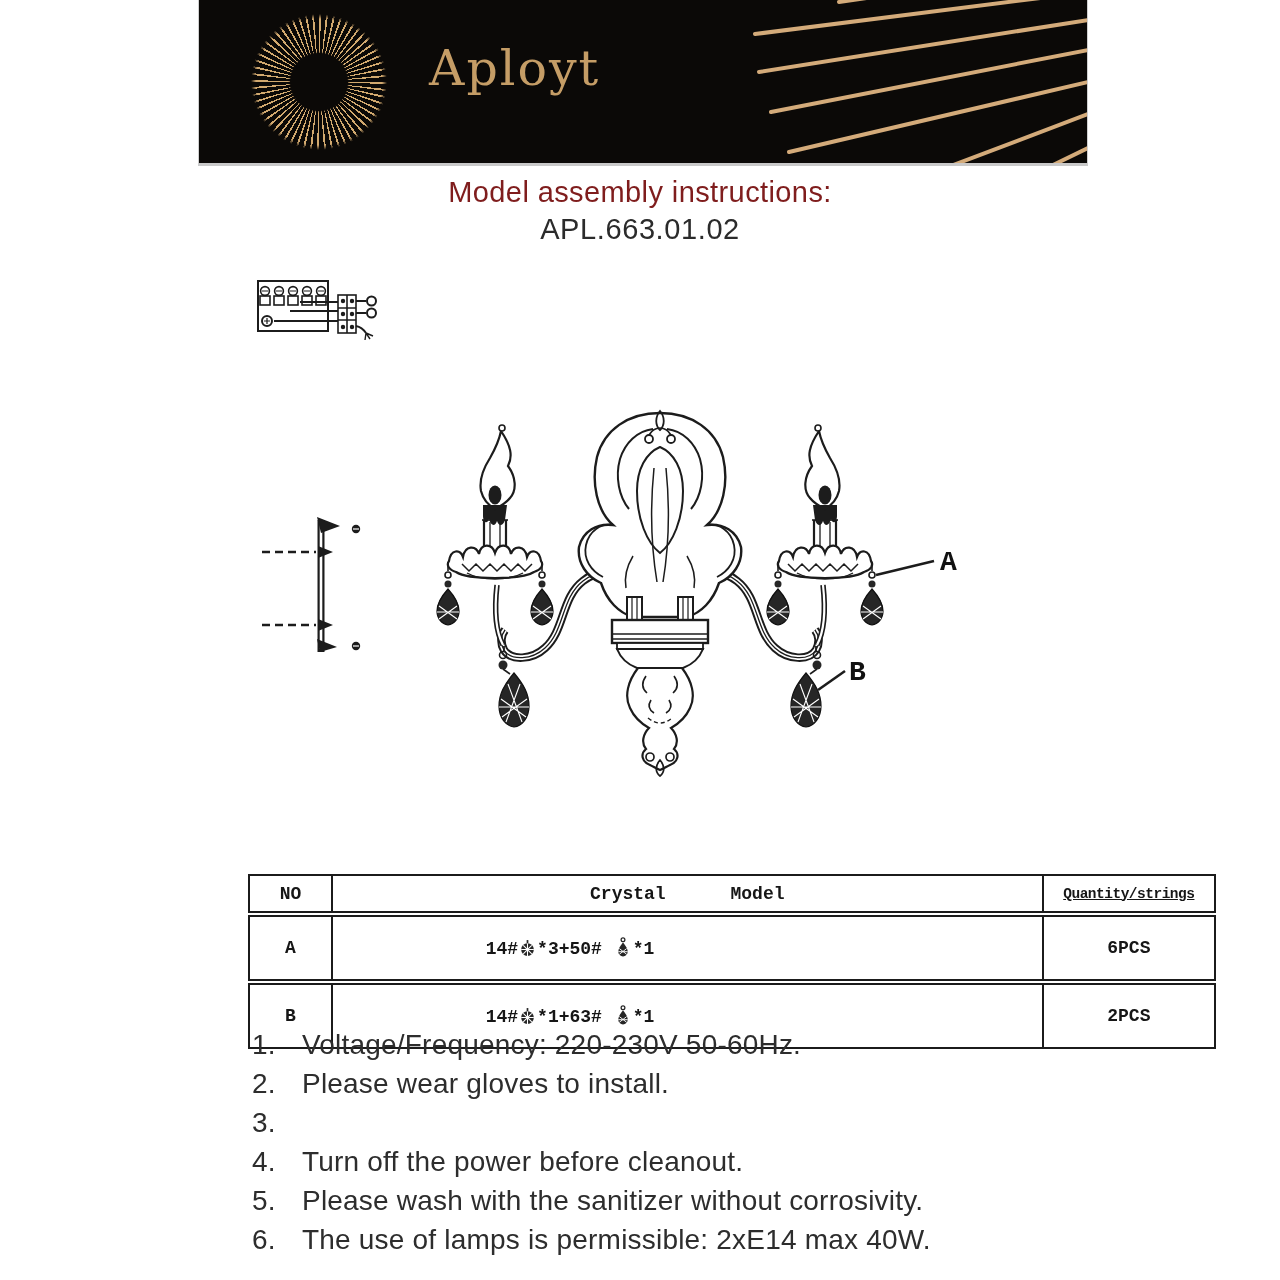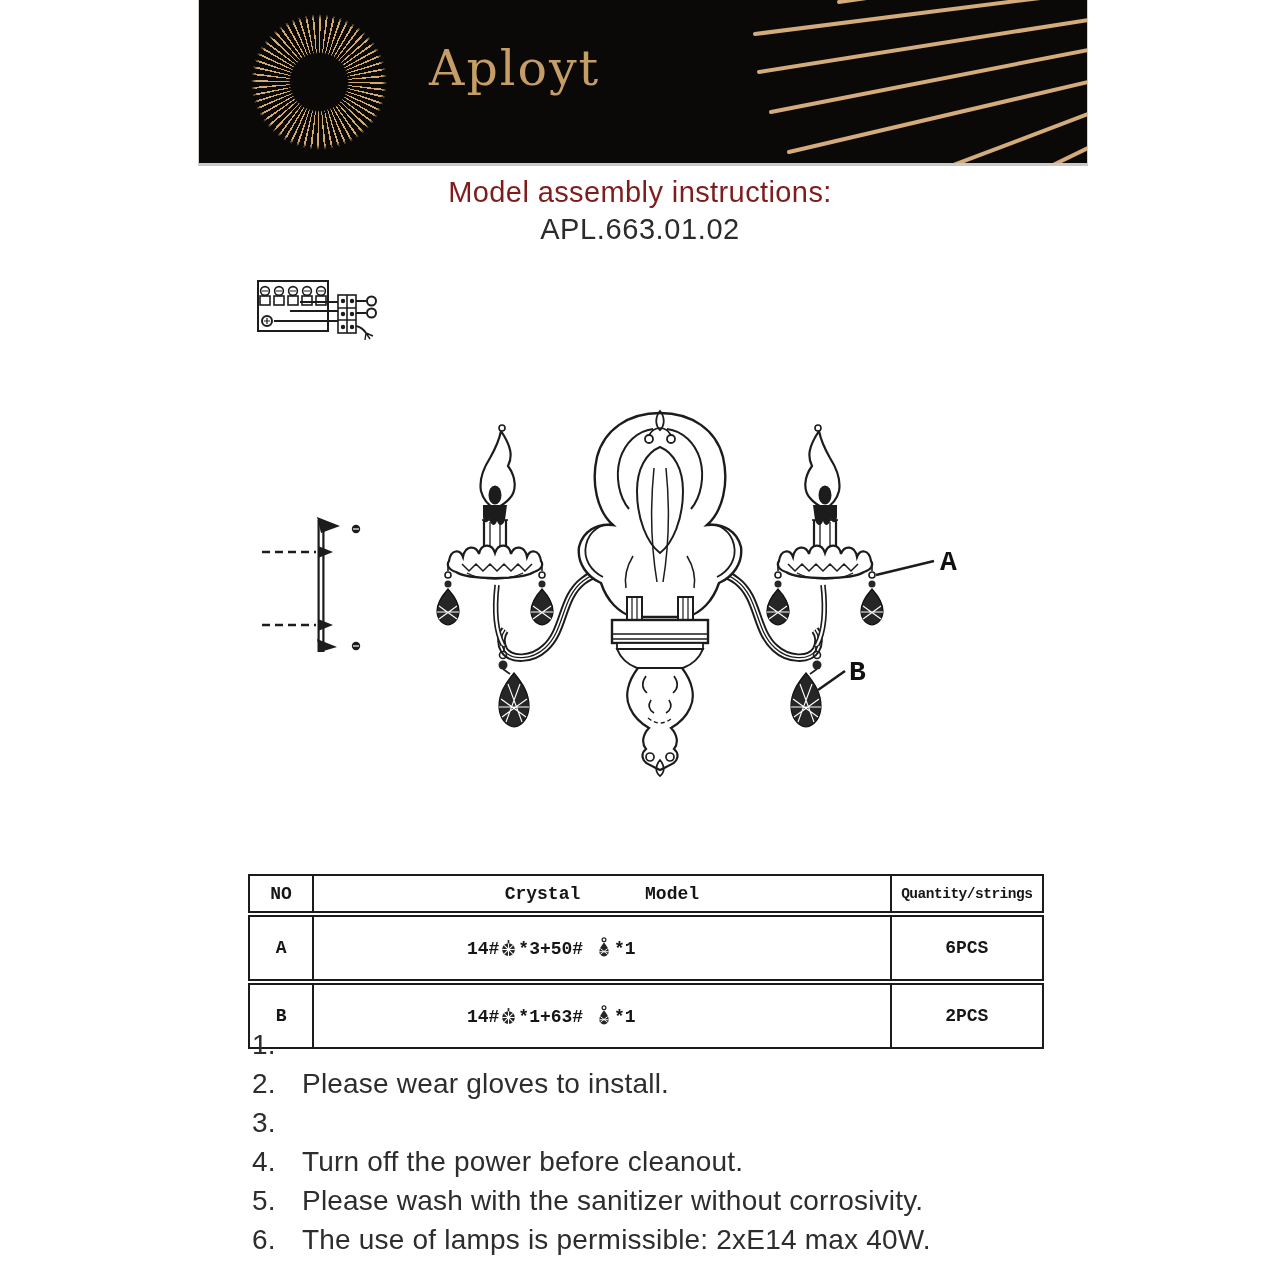--- a/index.html
+++ b/index.html
@@ -20,28 +20,28 @@
   
   .page-title{position:absolute;left:0;top:176px;width:1280px;text-align:center;
     font-size:29px;font-weight:500;color:#7f1d1d;letter-spacing:.4px;}
   .model-number{position:absolute;left:0;top:213px;width:1280px;text-align:center;
     font-size:29px;font-weight:500;color:#2b2b2b;letter-spacing:.6px;}
 
   svg{position:absolute;}
   .ink{stroke:#1c1c1c;fill:none;}
 
   
-  .parts-table{position:absolute;left:248px;top:874px;width:796px;border-collapse:collapse;
+  .parts-table{position:absolute;left:248px;top:874px;width:968px;border-collapse:collapse;
     font-family:"Liberation Mono","DejaVu Sans Mono",monospace;font-weight:bold;color:#161616;}
   .parts-table td{border:2px solid #1b1b1b;text-align:center;padding:0;height:35px;}
   .parts-table tr.dbl td{border-bottom:6px double #1b1b1b;}
   .col-no{width:74px;font-size:18px;}
   .col-model{width:562px;font-size:18px;white-space:pre;}
   .col-qty{width:156px;font-size:18px;}
-  .hdr-qty{font-size:14.5px;letter-spacing:-.5px;}
+  .hdr-qty{font-size:14.5px;letter-spacing:-.5px;text-decoration:underline;}
   .model-cell{text-align:left !important;padding-left:88px !important;font-size:18px;}
   .model-cell svg{position:static;vertical-align:-4px;margin:0 2px;}
 
   
   .instructions{position:absolute;left:252px;top:1025px;width:810px;color:#2d2d2d;}
   .instr-row{display:flex;height:39px;align-items:center;font-size:28px;letter-spacing:.2px;}
   .instr-num{width:50px;flex:0 0 50px;}
   .instr-text{white-space:nowrap;}
 </style>
 </head>
@@ -254,20 +254,21 @@
           </svg><span>*1</span>
     </td>
     <td class="col-qty">2PCS</td>
   </tr>
 </tbody>
   </table>
 
 <div class="instructions">
   <div class="instr-row">
     <span class="instr-num">1.</span>
+    <span class="instr-text">Voltage/Frequency: 220-230V 50-60Hz.</span>
   </div>
   <div class="instr-row">
     <span class="instr-num">2.</span>
     <span class="instr-text">Please wear gloves to install.</span>
   </div>
   <div class="instr-row">
     <span class="instr-num">3.</span>
   </div>
   <div class="instr-row">
     <span class="instr-num">4.</span>

